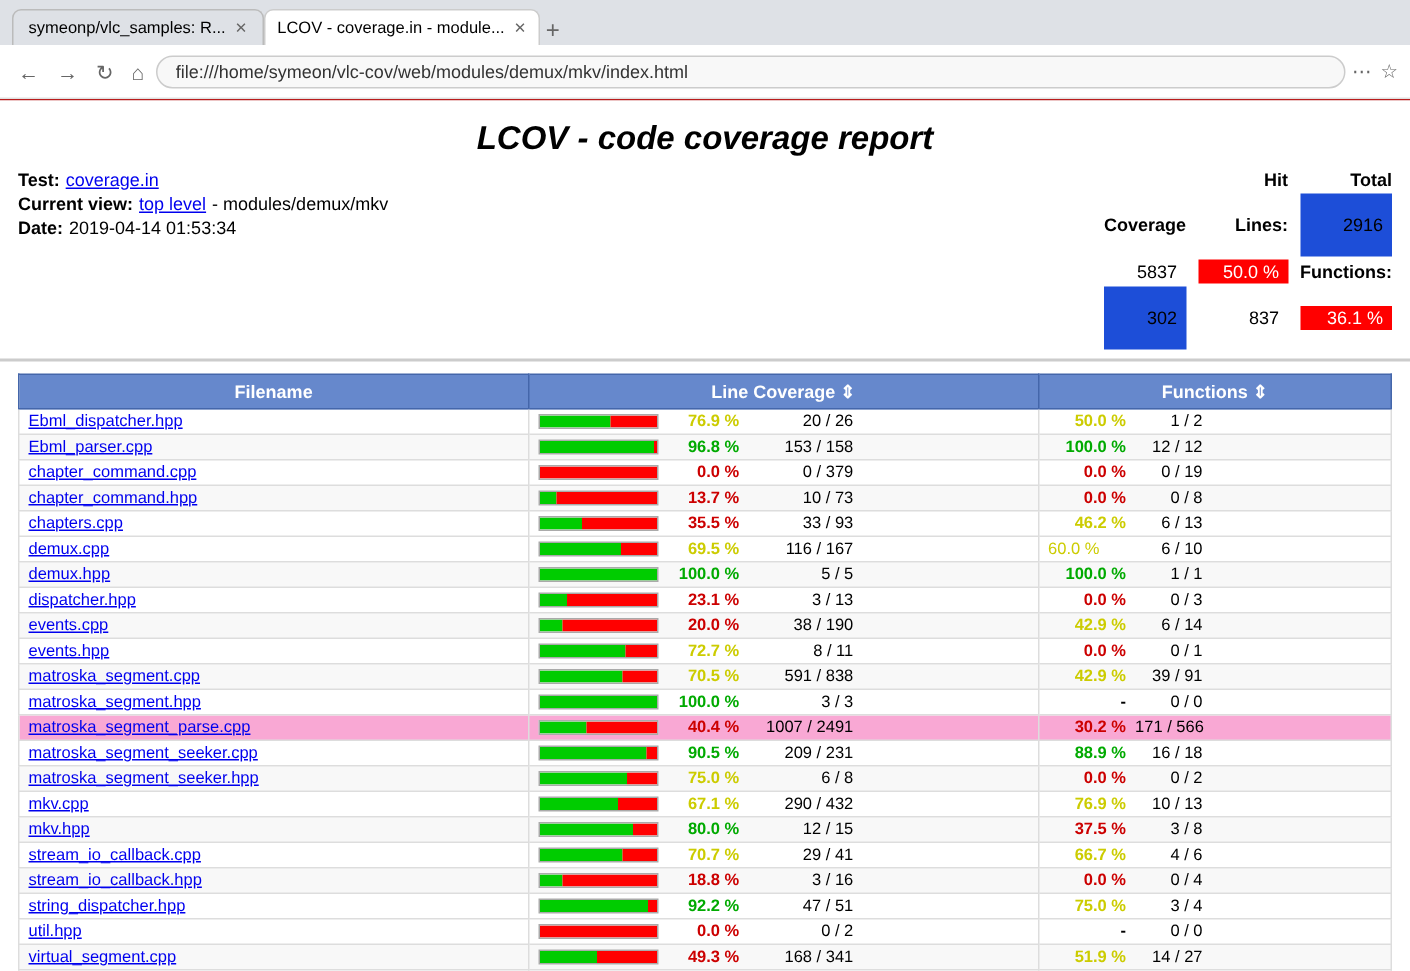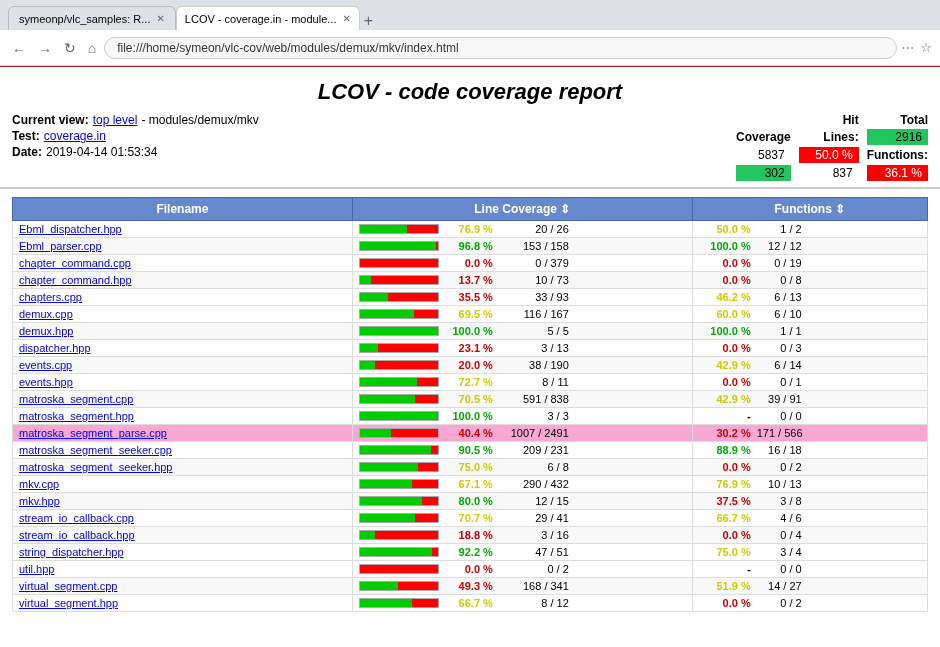--- a/index.html
+++ b/index.html
@@ -24,21 +24,21 @@
     .page-title { text-align: center; font-size: 22px; font-weight: bold; padding: 12px 0 8px; font-style: italic; }
 
     
     .info-section { display: flex; justify-content: space-between; padding: 0 12px 6px; border-bottom: 2px solid #ccc; }
     .info-left { display: flex; flex-direction: column; gap: 2px; }
     .info-left .row { display: flex; gap: 4px; align-items: baseline; }
     .info-label { font-weight: bold; color: #000; }
     .info-link { color: #0000ee; text-decoration: underline; cursor: pointer; }
     .info-right { display: grid; grid-template-columns: auto auto auto; gap: 2px 8px; align-items: center; text-align: right; }
     .info-right .header-cell { font-weight: bold; text-align: right; }
-    .hit-cell { background: #22c55e; padding: 1px 6px; text-align: right; min-width: 50px; }
+    .hit-cell { background: #1d4ed8; padding: 14px 6px; text-align: right; min-width: 50px; }
     .total-cell { padding: 1px 6px; text-align: right; min-width: 50px; }
     .cov-bad { background: #ff0000; color: #fff; padding: 1px 6px; text-align: right; min-width: 60px; }
     .row-label { font-weight: bold; }
 
     
     .main-table { width: calc(100% - 24px); margin: 8px 12px; border-collapse: collapse; }
     .main-table th { background: #6688cc; color: #fff; font-weight: bold; padding: 4px 8px; border: 1px solid #4466aa; }
     .main-table td { padding: 2px 6px; border: 1px solid #ddd; font-size: 11px; }
     .filename-col { width: 260px; }
     .linecov-col { width: 260px; }
@@ -80,27 +80,27 @@
     </div>
   </div>
 </div>
 
 <div class="page">
   <h1 class="page-title">LCOV - code coverage report</h1>
 
   <div class="info-section">
     <div class="info-left">
       <div class="row">
+        <span class="info-label">Test:</span>
+        <a class="info-link">coverage.in</a>
+      </div>
+      <div class="row">
         <span class="info-label">Current view:</span>
         <a class="info-link">top level</a>
         <span>- modules/demux/mkv</span>
-      </div>
-      <div class="row">
-        <span class="info-label">Test:</span>
-        <a class="info-link">coverage.in</a>
       </div>
       <div class="row">
         <span class="info-label">Date:</span>
         <span>2019-04-14 01:53:34</span>
       </div>
     </div>
     <div class="info-right">
       <div></div>
       <div class="header-cell">Hit</div>
       <div class="header-cell">Total</div>
@@ -227,21 +227,21 @@
               <div class="bar-container">
                 <div class="bar-green" style="width: 70%;"></div>
                 <div class="bar-red" style="width: 30%;"></div>
               </div>
               <span style="color: rgb(204, 204, 0); font-weight: bold; min-width: 48px; display: inline-block; text-align: right;">69.5 %</span>
               <span class="count-cell">116 / 167</span>
             </div>
           </td>
           <td class="funcov-col">
             <div class="bar-wrap">
-              <span style="font-weight: bold; min-width: 52px; display: inline-block; text-align: right; color: rgb(204, 204, 0);">60.0 %</span>
+              <span style="font-weight: normal; min-width: 52px; display: inline-block; text-align: left; color: rgb(204, 204, 0);">60.0 %</span>
               <span class="func-count">6 / 10</span>
             </div>
           </td>
         </tr>
         <tr style="background: rgb(248, 248, 248);">
           <td class="filename-col"><a class="td-filename" href="#">demux.hpp</a></td>
           <td class="linecov-col">
             <div class="bar-wrap">
               <div class="bar-container">
                 <div class="bar-green" style="width: 100%;"></div>

